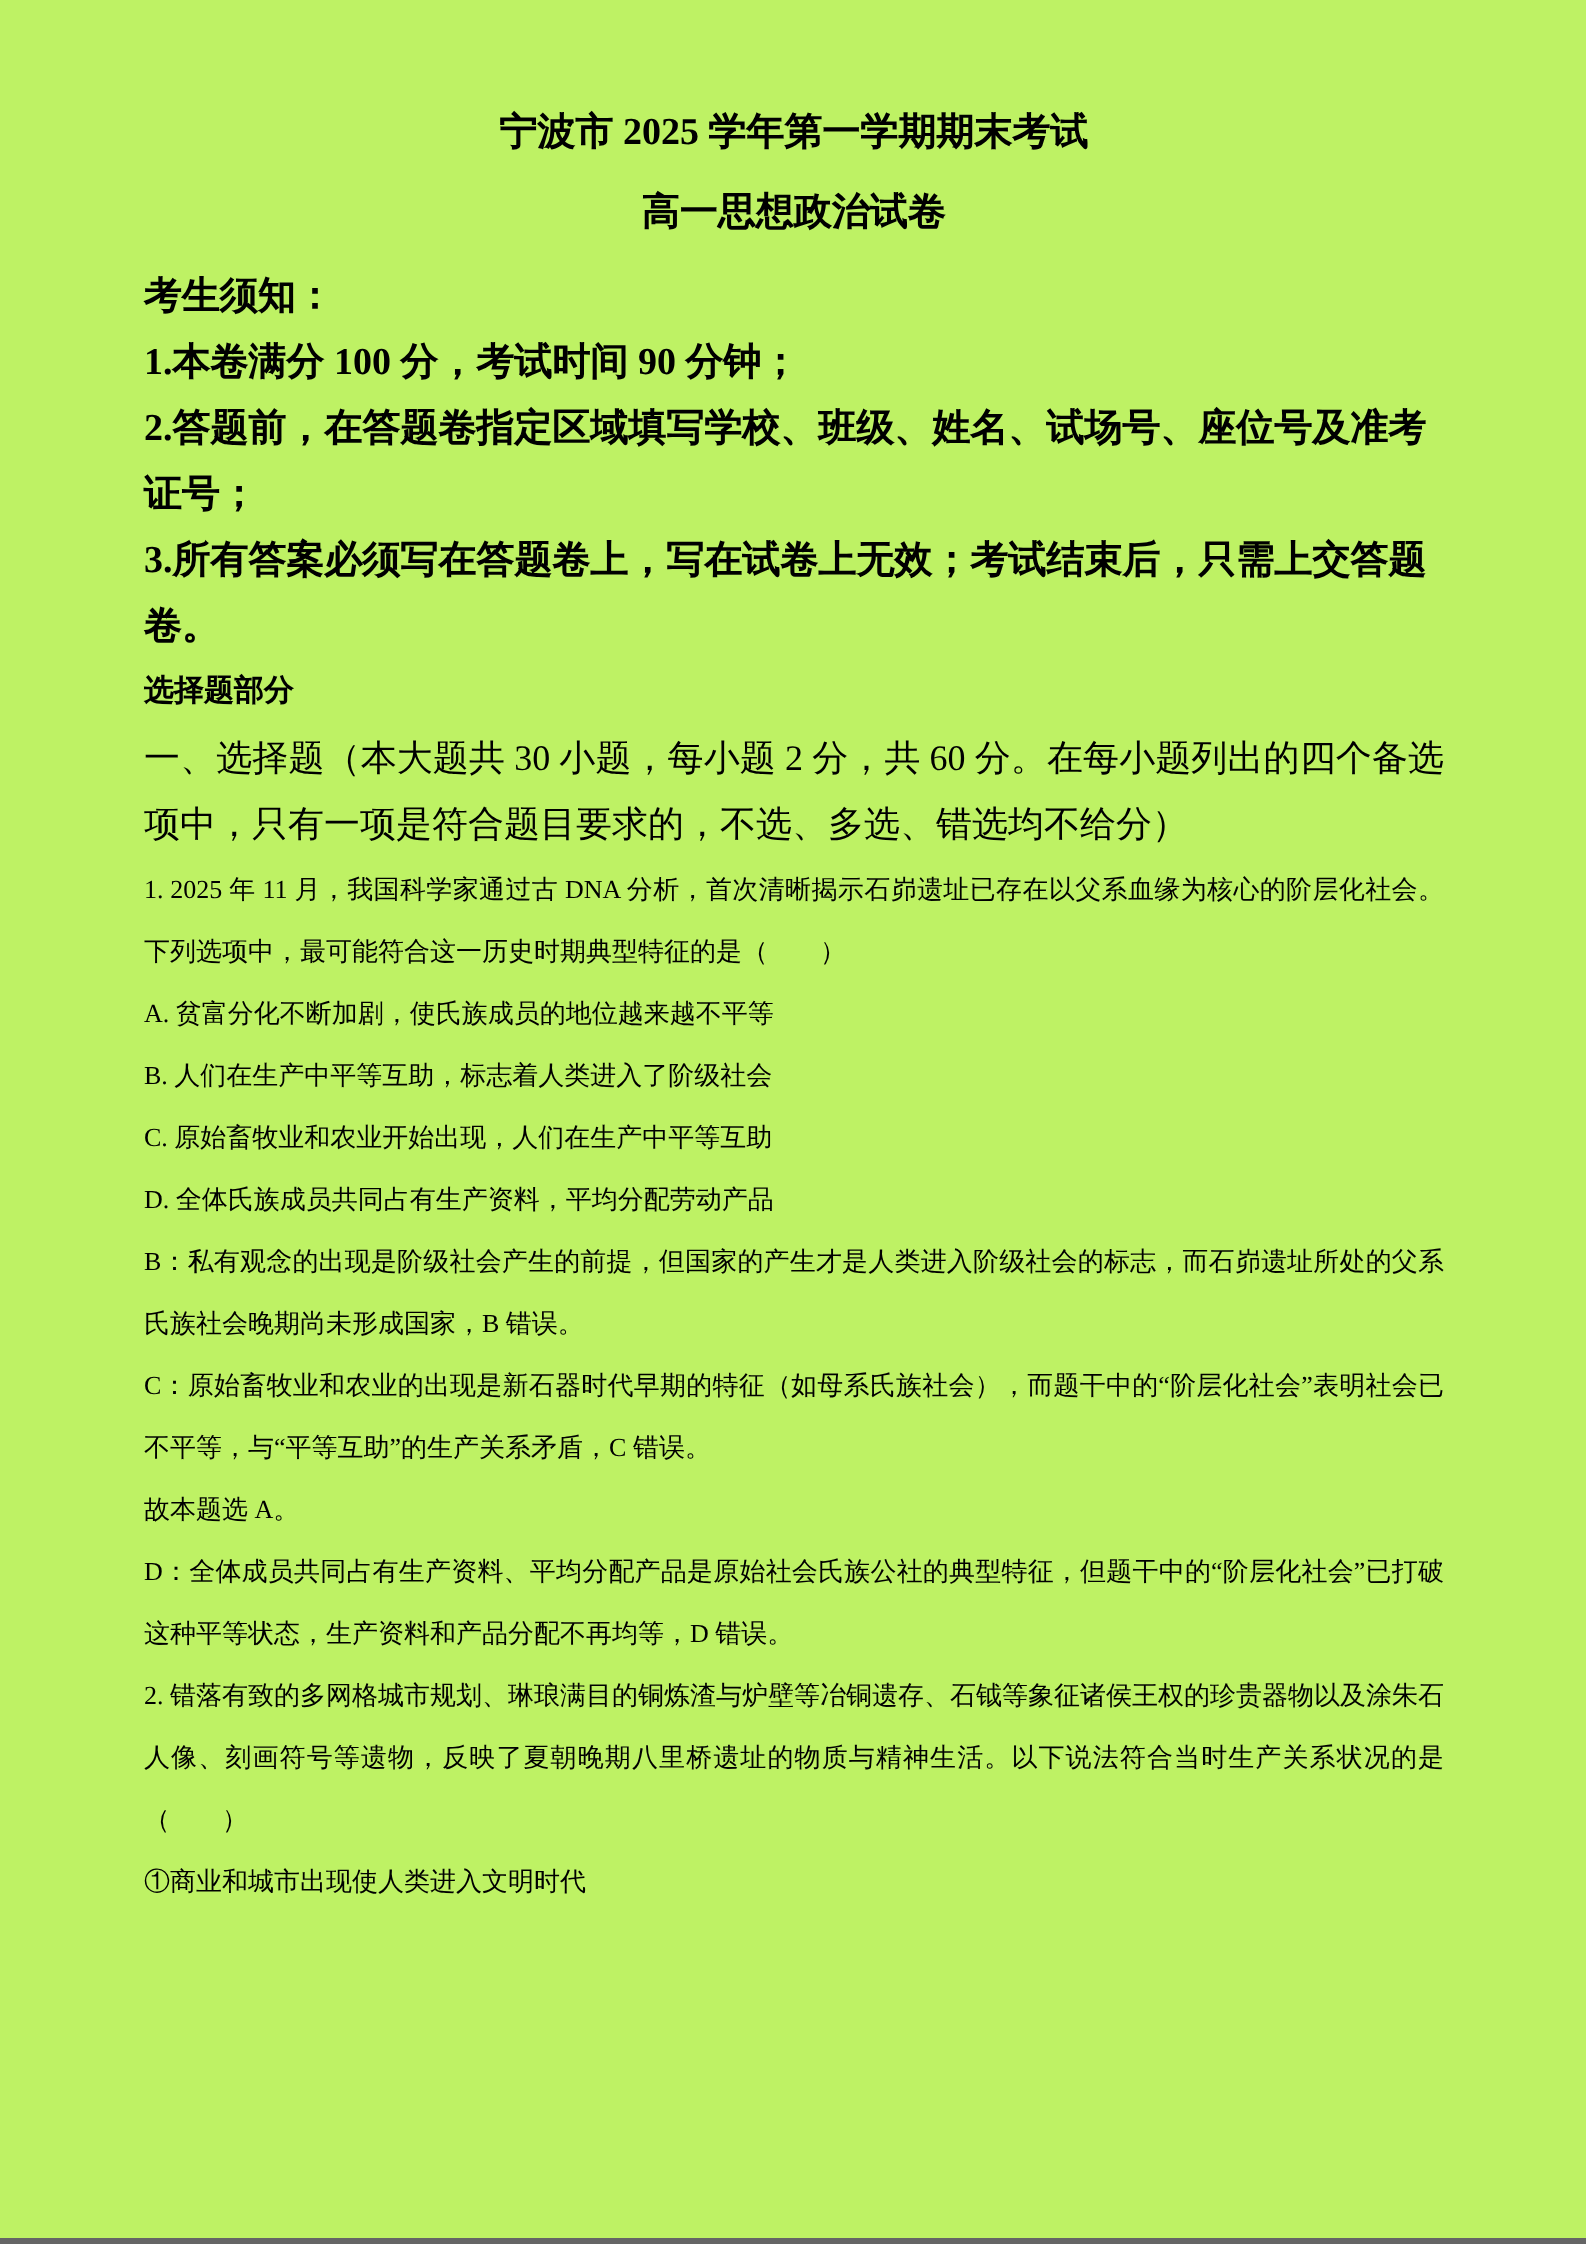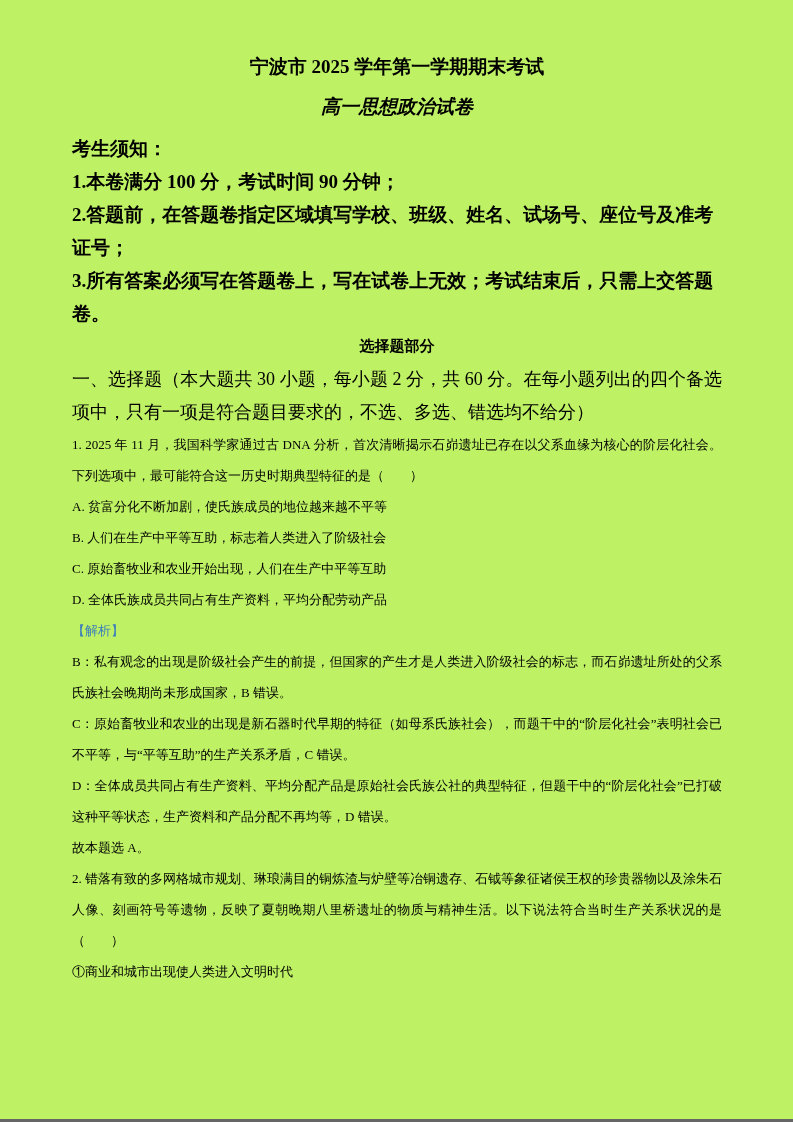--- a/index.html
+++ b/index.html
@@ -21,37 +21,35 @@
   }
   .doc-title {
     margin: 0;
     font-size: 19px;
     font-weight: bold;
     text-align: center;
     line-height: 26px;
   }
   .doc-subtitle {
     margin: 14px 0 0 0;
-    font-style: italic;
   }
   .notice-block {
     margin-top: 12px;
   }
   .notice-block p {
     margin: 0;
     font-size: 19px;
     font-weight: bold;
     line-height: 33px;
   }
   .part-title {
     margin: 0;
     font-size: 15px;
     font-weight: bold;
     line-height: 33px;
-    text-align: center;
   }
   .instructions {
     margin: 0;
     font-size: 18px;
     font-weight: normal;
     line-height: 33px;
     text-align: justify;
   }
   .qbody p {
     margin: 0;
@@ -86,25 +84,24 @@
 
   <div class="qbody">
 
     <p>1. 2025 年 11 月，我国科学家通过古 DNA 分析，首次清晰揭示石峁遗址已存在以父系血缘为核心的阶层化社会。下列选项中，最可能符合这一历史时期典型特征的是（　　）</p>
     <p>A. 贫富分化不断加剧，使氏族成员的地位越来越不平等</p>
     <p>B. 人们在生产中平等互助，标志着人类进入了阶级社会</p>
     <p>C. 原始畜牧业和农业开始出现，人们在生产中平等互助</p>
     <p>D. 全体氏族成员共同占有生产资料，平均分配劳动产品</p>
 
 
-    <p><span class="label-blue">【解析】</span></p>
 
     <p>B：私有观念的出现是阶级社会产生的前提，但国家的产生才是人类进入阶级社会的标志，而石峁遗址所处的父系氏族社会晚期尚未形成国家，B 错误。</p>
     <p>C：原始畜牧业和农业的出现是新石器时代早期的特征（如母系氏族社会），而题干中的“阶层化社会”表明社会已不平等，与“平等互助”的生产关系矛盾，C 错误。</p>
+    <p>故本题选 A。</p>
     <p>D：全体成员共同占有生产资料、平均分配产品是原始社会氏族公社的典型特征，但题干中的“阶层化社会”已打破这种平等状态，生产资料和产品分配不再均等，D 错误。</p>
-    <p>故本题选 A。</p>
 
     <p>2. 错落有致的多网格城市规划、琳琅满目的铜炼渣与炉壁等冶铜遗存、石钺等象征诸侯王权的珍贵器物以及涂朱石人像、刻画符号等遗物，反映了夏朝晚期八里桥遗址的物质与精神生活。以下说法符合当时生产关系状况的是（　　）</p>
     <p>①商业和城市出现使人类进入文明时代</p>
 
   </div>
 
 </div>
 
 </body></html>

